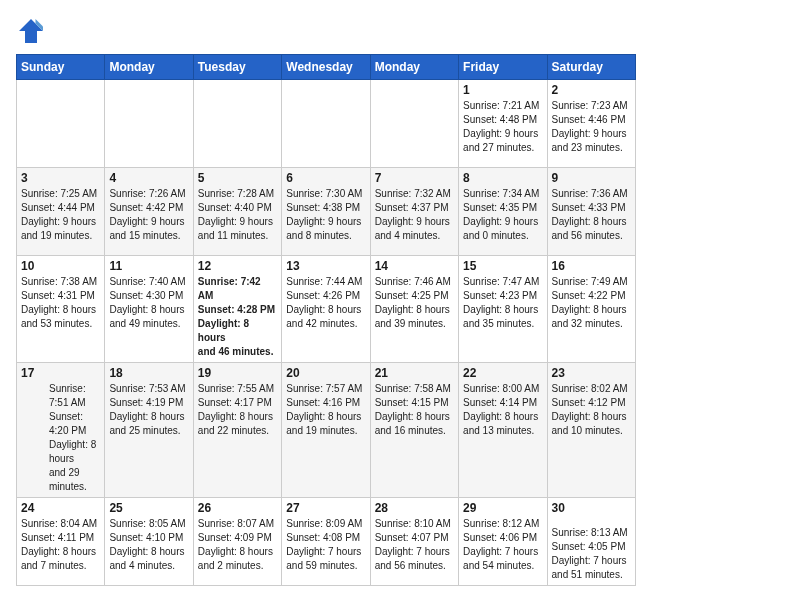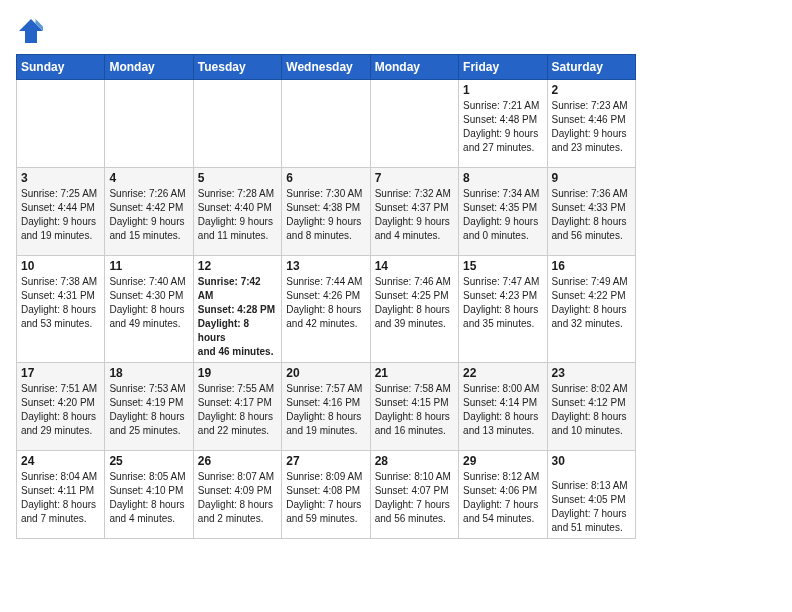--- a/index.html
+++ b/index.html
@@ -249,21 +249,21 @@
             <span class="day-num">16</span>
             <div class="day-info" style="white-space: pre-line;">Sunrise: 7:49 AM
 Sunset: 4:22 PM
 Daylight: 8 hours
 and 32 minutes.</div>
           </td>
         </tr>
         <tr>
           <td>
             <span class="day-num">17</span>
-            <div class="day-info" style="white-space: pre-line;">Sunrise: 7:51 AM
+            <div class="day-info" style="white-space: pre-line; margin-left: 28px;">Sunrise: 7:51 AM
 Sunset: 4:20 PM
 Daylight: 8 hours
 and 29 minutes.</div>
           </td>
           <td>
             <span class="day-num">18</span>
             <div class="day-info" style="white-space: pre-line;">Sunrise: 7:53 AM
 Sunset: 4:19 PM
 Daylight: 8 hours
 and 25 minutes.</div>

